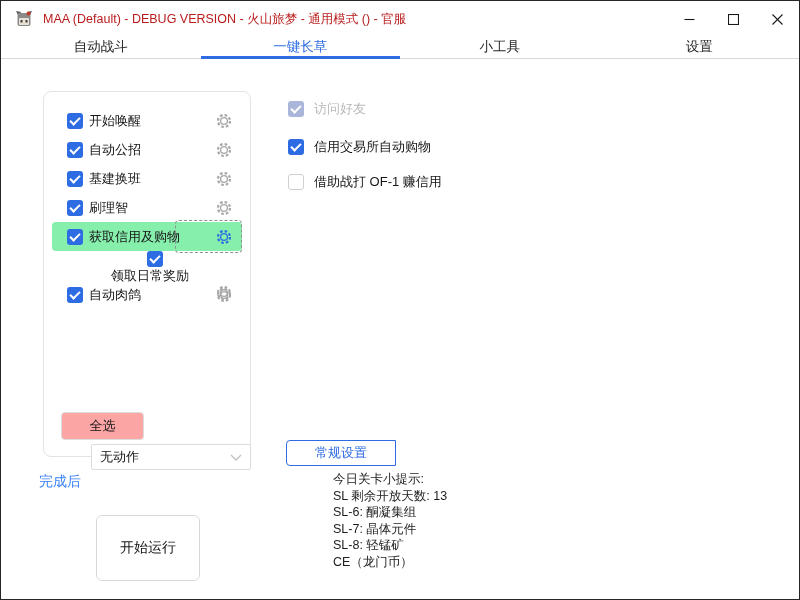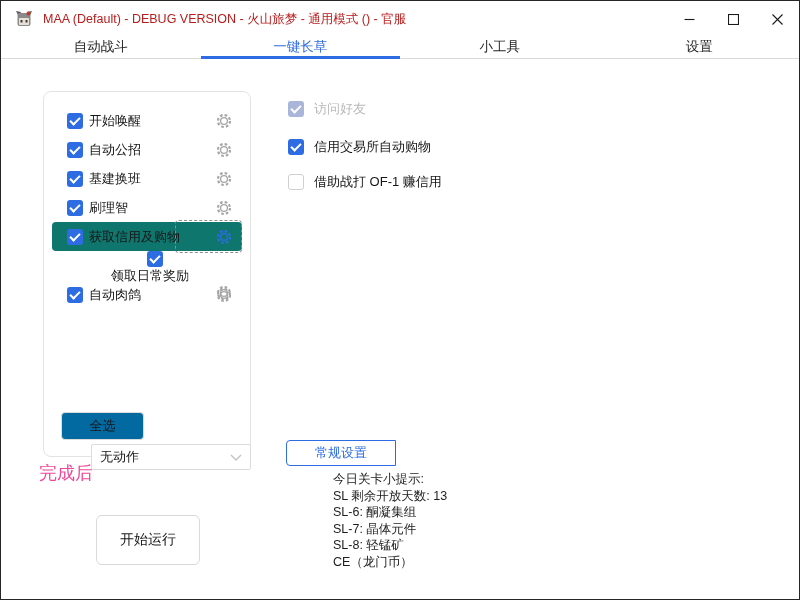--- a/index.html
+++ b/index.html
@@ -15,41 +15,41 @@
   .win-controls{position:absolute;right:0;top:0;height:36px;display:flex;}
   .win-btn{width:44px;height:36px;border:none;background:transparent;display:flex;align-items:center;justify-content:center;padding:0;cursor:pointer;}
   
   .tabbar{position:absolute;top:36px;left:0;right:0;height:21px;display:flex;border-bottom:1px solid #d9d9d9;}
   .tab{flex:1;text-align:center;font-size:13.5px;color:#1f1f1f;line-height:19px;position:relative;cursor:pointer;}
   .tab.active{color:#2e6ce3;}
   .tab.active::after{content:"";position:absolute;left:0;right:0;bottom:-1px;height:3px;background:#2e6ce3;}
   
   .task-card{position:absolute;left:42px;top:90px;width:208px;height:366px;border:1px solid #e3e3e3;border-radius:8px;box-sizing:border-box;}
   .task-row{position:absolute;left:8px;right:8px;height:29px;display:flex;align-items:center;border-radius:4px;cursor:pointer;}
-  .task-row.highlighted{background:#0f766e;}
+  .task-row.highlighted{background:#86efac;}
   .task-row .row-label{margin-left:6px;font-size:13px;color:#161616;}
   .cb{width:16px;height:16px;box-sizing:border-box;border-radius:3px;display:flex;align-items:center;justify-content:center;flex:none;}
   .cb.checked{background:#2e6ce3;}
   .cb.checked .tick{width:8px;height:4px;border-left:2px solid #fff;border-bottom:2px solid #fff;transform:rotate(-45deg);margin-top:-2px;}
   .cb.unchecked{background:#fff;border:1px solid #cfcfcf;}
   .cb.disabled{background:#a9b6d9;}
   .task-row .cb{margin-left:15px;}
   .gear-btn{margin-left:auto;margin-right:6px;width:24px;height:24px;border:none;background:transparent;display:flex;align-items:center;justify-content:center;color:#a6a6a6;padding:0;cursor:pointer;}
   .gear-btn.focused{color:#2e6ce3;}
   .focus-rect{position:absolute;right:0px;top:-2px;bottom:-2px;width:65px;border:1px dashed #8f8f8f;border-radius:4px;pointer-events:none;}
-  .card-btn{position:absolute;top:320px;height:28px;border:1px solid #dcdcdc;border-radius:4px;background:#0369a1;font-size:13px;font-family:inherit;color:#161616;cursor:pointer;}
+  .card-btn{position:absolute;top:320px;height:28px;border:1px solid #dcdcdc;border-radius:4px;background:#fca5a5;font-size:13px;font-family:inherit;color:#161616;cursor:pointer;}
   .btn-select-all{left:17px;width:83px;}
   .btn-clear{left:110px;width:90px;}
   
-  .after-label{position:absolute;left:38px;top:460px;font-size:18px;color:#ec4899;}
+  .after-label{position:absolute;left:38px;top:472px;font-size:14px;color:#3b82f6;}
   .dropdown{position:absolute;left:90px;top:443px;width:160px;height:26px;box-sizing:border-box;border:1px solid #dcdcdc;border-radius:2px;display:flex;align-items:center;padding:0 8px;cursor:pointer;background:#fff;}
   .dropdown .dd-value{font-size:13px;color:#161616;}
   .dropdown .chev{margin-left:auto;display:flex;}
   
-  .run-btn{position:absolute;left:95px;top:514px;width:104px;height:50px;border:1px solid #d9d9d9;border-radius:6px;background:#fff;font-size:14px;font-family:inherit;color:#161616;cursor:pointer;}
+  .run-btn{position:absolute;left:95px;top:514px;width:104px;height:66px;border:1px solid #d9d9d9;border-radius:6px;background:#fff;font-size:14px;font-family:inherit;color:#161616;cursor:pointer;}
   
   .opt-row{position:absolute;display:flex;align-items:center;cursor:pointer;}
   .opt-row .opt-label{margin-left:10px;font-size:13px;color:#161616;}
   .opt-row.disabled .opt-label{color:#b9b9b9;}
   .opt1{left:287px;top:99px;}
   .opt2{left:287px;top:137px;}
   .opt3{left:287px;top:172px;}
   
   .seg-control{position:absolute;left:285px;top:439px;width:220px;height:26px;display:flex;}
   .seg{width:110px;box-sizing:border-box;display:flex;align-items:center;justify-content:center;font-size:13px;background:#fff;cursor:pointer;}

